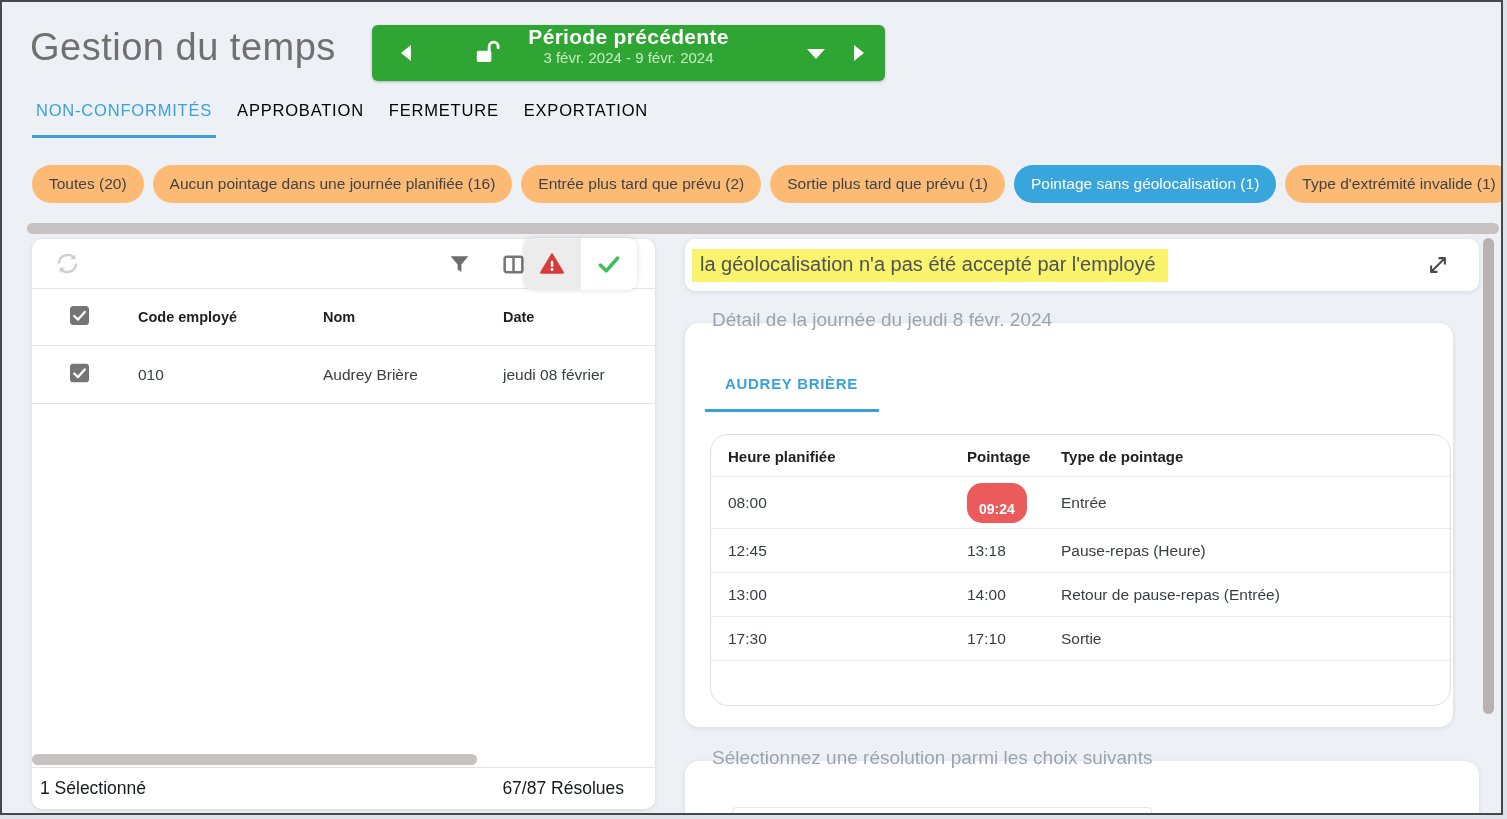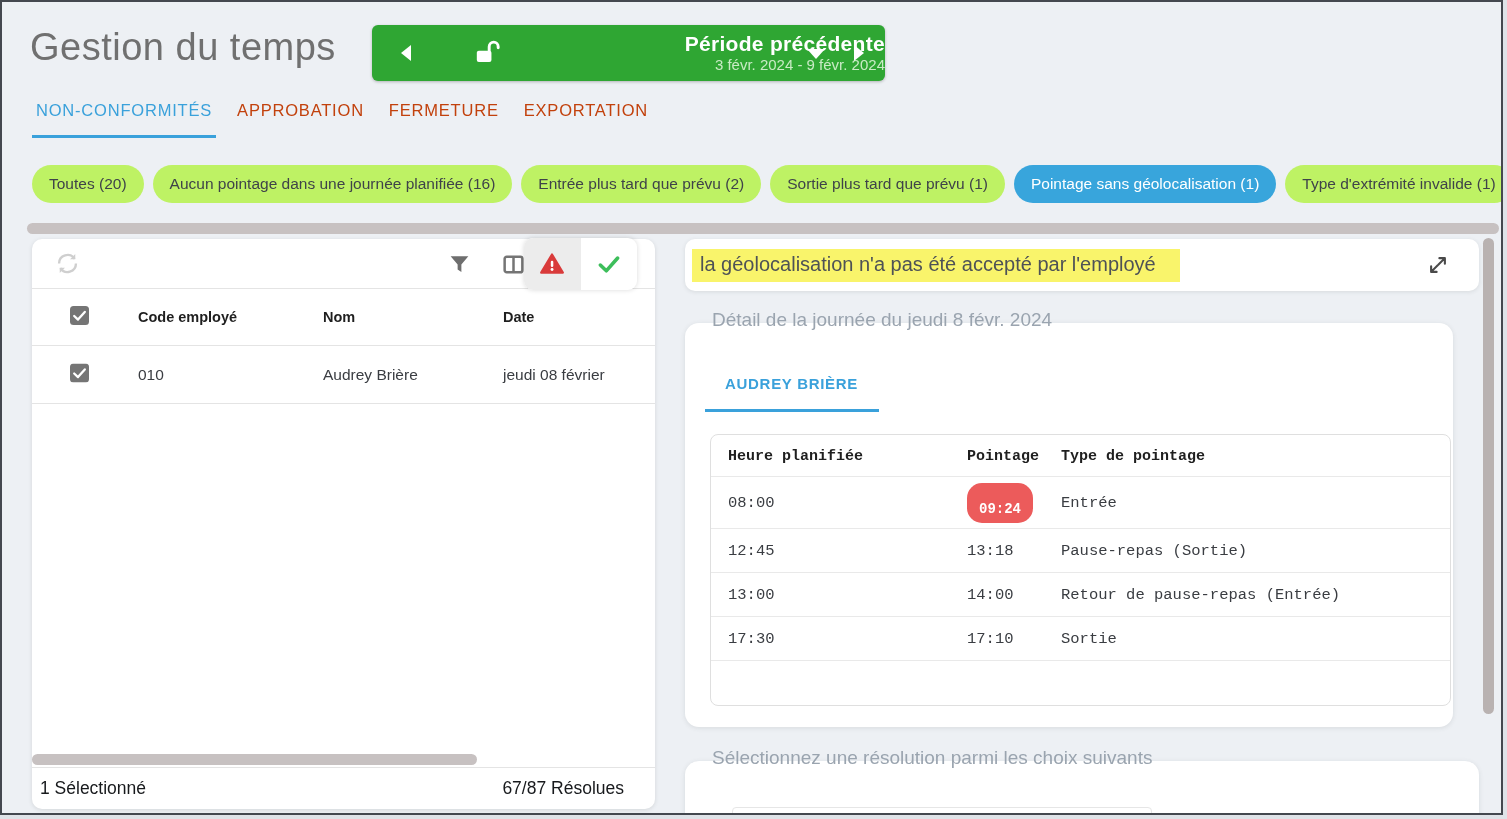--- a/index.html
+++ b/index.html
@@ -16,34 +16,34 @@
   .period {
     position:absolute; left:370px; top:23px; width:513px; height:56px;
     background:#2FA633; border-radius:6px; box-shadow:0 1px 3px rgba(0,0,0,.25);
     color:#fff;
   }
   .p-prev { position:absolute; left:16px; top:0; width:36px; height:100%; display:flex; align-items:center; justify-content:center; cursor:pointer; }
   .p-next { position:absolute; right:8px; top:0; width:36px; height:100%; display:flex; align-items:center; justify-content:center; cursor:pointer; }
   .tri-left  { width:0; height:0; border-top:8px solid transparent; border-bottom:8px solid transparent; border-right:10px solid #fff; }
   .tri-right { width:0; height:0; border-top:8px solid transparent; border-bottom:8px solid transparent; border-left:10px solid #fff; }
   .p-lock { position:absolute; left:102px; top:14px; }
-  .p-texts { position:absolute; left:0; right:0; top:7px; text-align:right; line-height:1.15; }
+  .p-texts { position:absolute; left:0; right:0; top:0; text-align:center; line-height:1.15; }
   .p-title { font-size:21px; font-weight:700; letter-spacing:.3px; }
   .p-range { font-size:15px; color:#c9ebc5; }
   .p-caret { position:absolute; right:60px; top:24px; width:0; height:0; border-left:9px solid transparent; border-right:9px solid transparent; border-top:10px solid #fff; cursor:pointer; }
 
   
   .tabs { position:absolute; left:30px; top:99px; display:flex; gap:17px; }
-  .tab { font-size:16.5px; font-weight:500; letter-spacing:.8px; color:#c2410c; padding:0 4px 15px 4px; cursor:pointer; }
+  .tab { font-size:16.5px; font-weight:500; letter-spacing:.8px; color:#000000; padding:0 4px 15px 4px; cursor:pointer; }
   .tab.active { color:#3AA1DB; border-bottom:3px solid #3AA1DB; }
 
   
   .chips { position:absolute; left:30px; top:163px; display:flex; gap:9px; white-space:nowrap; }
   .chip { height:38px; display:flex; align-items:center; padding:0 17px; border-radius:19px;
-          background:#bef264; color:#3f4349; font-size:15.5px; cursor:pointer; }
+          background:#fdba74; color:#3f4349; font-size:15.5px; cursor:pointer; }
   .chip.active { background:#38A5DC; color:#fff; font-weight:500; }
 
   
   .hscroll-top  { position:absolute; left:25px; top:221px; width:1472px; height:11px; border-radius:6px; background:#c7c1c1; }
   .vscroll      { position:absolute; left:1481px; top:236px; width:11px; height:476px; border-radius:6px; background:#b9b2b1; }
 
   
   .left-card { position:absolute; left:30px; top:237px; width:623px; height:570px; background:#fff; border-radius:10px; box-shadow:0 1px 4px rgba(60,64,67,.14); }
   .toolbar { position:relative; height:50px; border-bottom:1px solid #e4e4e4; }
   .icon-btn { display:flex; align-items:center; justify-content:center; cursor:pointer; }
@@ -64,33 +64,33 @@
   .grid-row .c3 { position:absolute; left:471px; top:50%; transform:translateY(-50%); }
 
   .hscroll-left { position:absolute; left:0px; top:515px; width:445px; height:11px; border-radius:6px; background:#c7c1c1; }
   .status-divider { position:absolute; left:0; right:0; top:528px; border-top:1px solid #e4e4e4; }
   .statusbar { position:absolute; left:0; right:0; top:529px; height:41px; display:flex; align-items:center;
                justify-content:space-between; padding:0 31px 0 8px; font-size:17.5px; color:#17191c; }
 
   
   .msg-card { position:absolute; left:683px; top:237px; width:794px; height:52px; background:#fff; border-radius:10px;
               box-shadow:0 1px 4px rgba(60,64,67,.12); display:flex; align-items:center; padding:0 30px 0 7px; }
-  .highlight { background:#F9F46B; color:#4e5256; font-size:20px; padding:4px 24px 6px 8px; }
+  .highlight { background:#F9F46B; color:#4e5256; font-size:20px; padding:4px 12px 6px 8px; }
   .expand { margin-left:auto; cursor:pointer; display:flex; }
 
   
   .legend { position:absolute; font-size:19px; color:#9AA4AF; z-index:2; }
   .detail-legend { left:710px; top:307px; }
   .res-legend    { left:710px; top:745px;text-align:right; }
 
   
   .detail-card { position:absolute; left:683px; top:321px; width:768px; height:404px; background:#fff; border-radius:14px; box-shadow:0 1px 5px rgba(60,64,67,.12); }
   .emp-tab { position:absolute; left:40px; top:52px; color:#3AA1DB; font-weight:700; font-size:15px; letter-spacing:.7px; cursor:pointer; }
   .emp-underline { position:absolute; left:20px; top:86px; width:174px; height:3px; background:#3AA1DB; }
-  .dtable { position:absolute; left:25px; top:111px; width:741px; height:272px; border:1px solid #dfdfdf; border-radius:8px; overflow:hidden; background:#fff;font-family:Liberation Mono, monospace; }
+  .dtable { position:absolute; left:25px; top:111px; width:741px; height:272px; border:1px solid #dfdfdf; border-radius:18px; overflow:hidden; background:#fff; }
   .drow { position:relative; border-bottom:1px solid #e9e9e9; }
   .dhead { height:42px; font-size:15px; font-weight:700; color:#1f1f1f; }
   .drow1 { height:52px; }
   .ddata { font-size:15.5px; color:#3a3d42; }
   .ddata:not(.drow1) { height:44px; }
   .drow .d1 { position:absolute; left:17px;  top:50%; transform:translateY(-50%); }
   .drow .d2 { position:absolute; left:217px; top:50%; transform:translateY(-50%);margin-left:39px; }
   .drow .d3 { position:absolute; left:350px; top:50%; transform:translateY(-50%); }
   .dfoot { height:46px; border-bottom:none; }
   .badge { display:inline-block; background:#EC5B5B; color:#fff; font-weight:700; font-size:14px; padding:18px 12px 6px; border-radius:15px; }
@@ -237,21 +237,21 @@
         <span class="d3">Type de pointage</span>
       </div>
       <div class="drow ddata drow1">
         <span class="d1">08:00</span>
         <span class="d2"><span class="badge">09:24</span></span>
         <span class="d3">Entrée</span>
       </div>
       <div class="drow ddata">
         <span class="d1">12:45</span>
         <span class="d2">13:18</span>
-        <span class="d3">Pause-repas (Sortie)</span>
+        <span class="d3">Pause-repas (Heure)</span>
       </div>
       <div class="drow ddata">
         <span class="d1">13:00</span>
         <span class="d2">14:00</span>
         <span class="d3">Retour de pause-repas (Entrée)</span>
       </div>
       <div class="drow ddata">
         <span class="d1">17:30</span>
         <span class="d2">17:10</span>
         <span class="d3">Sortie</span>

